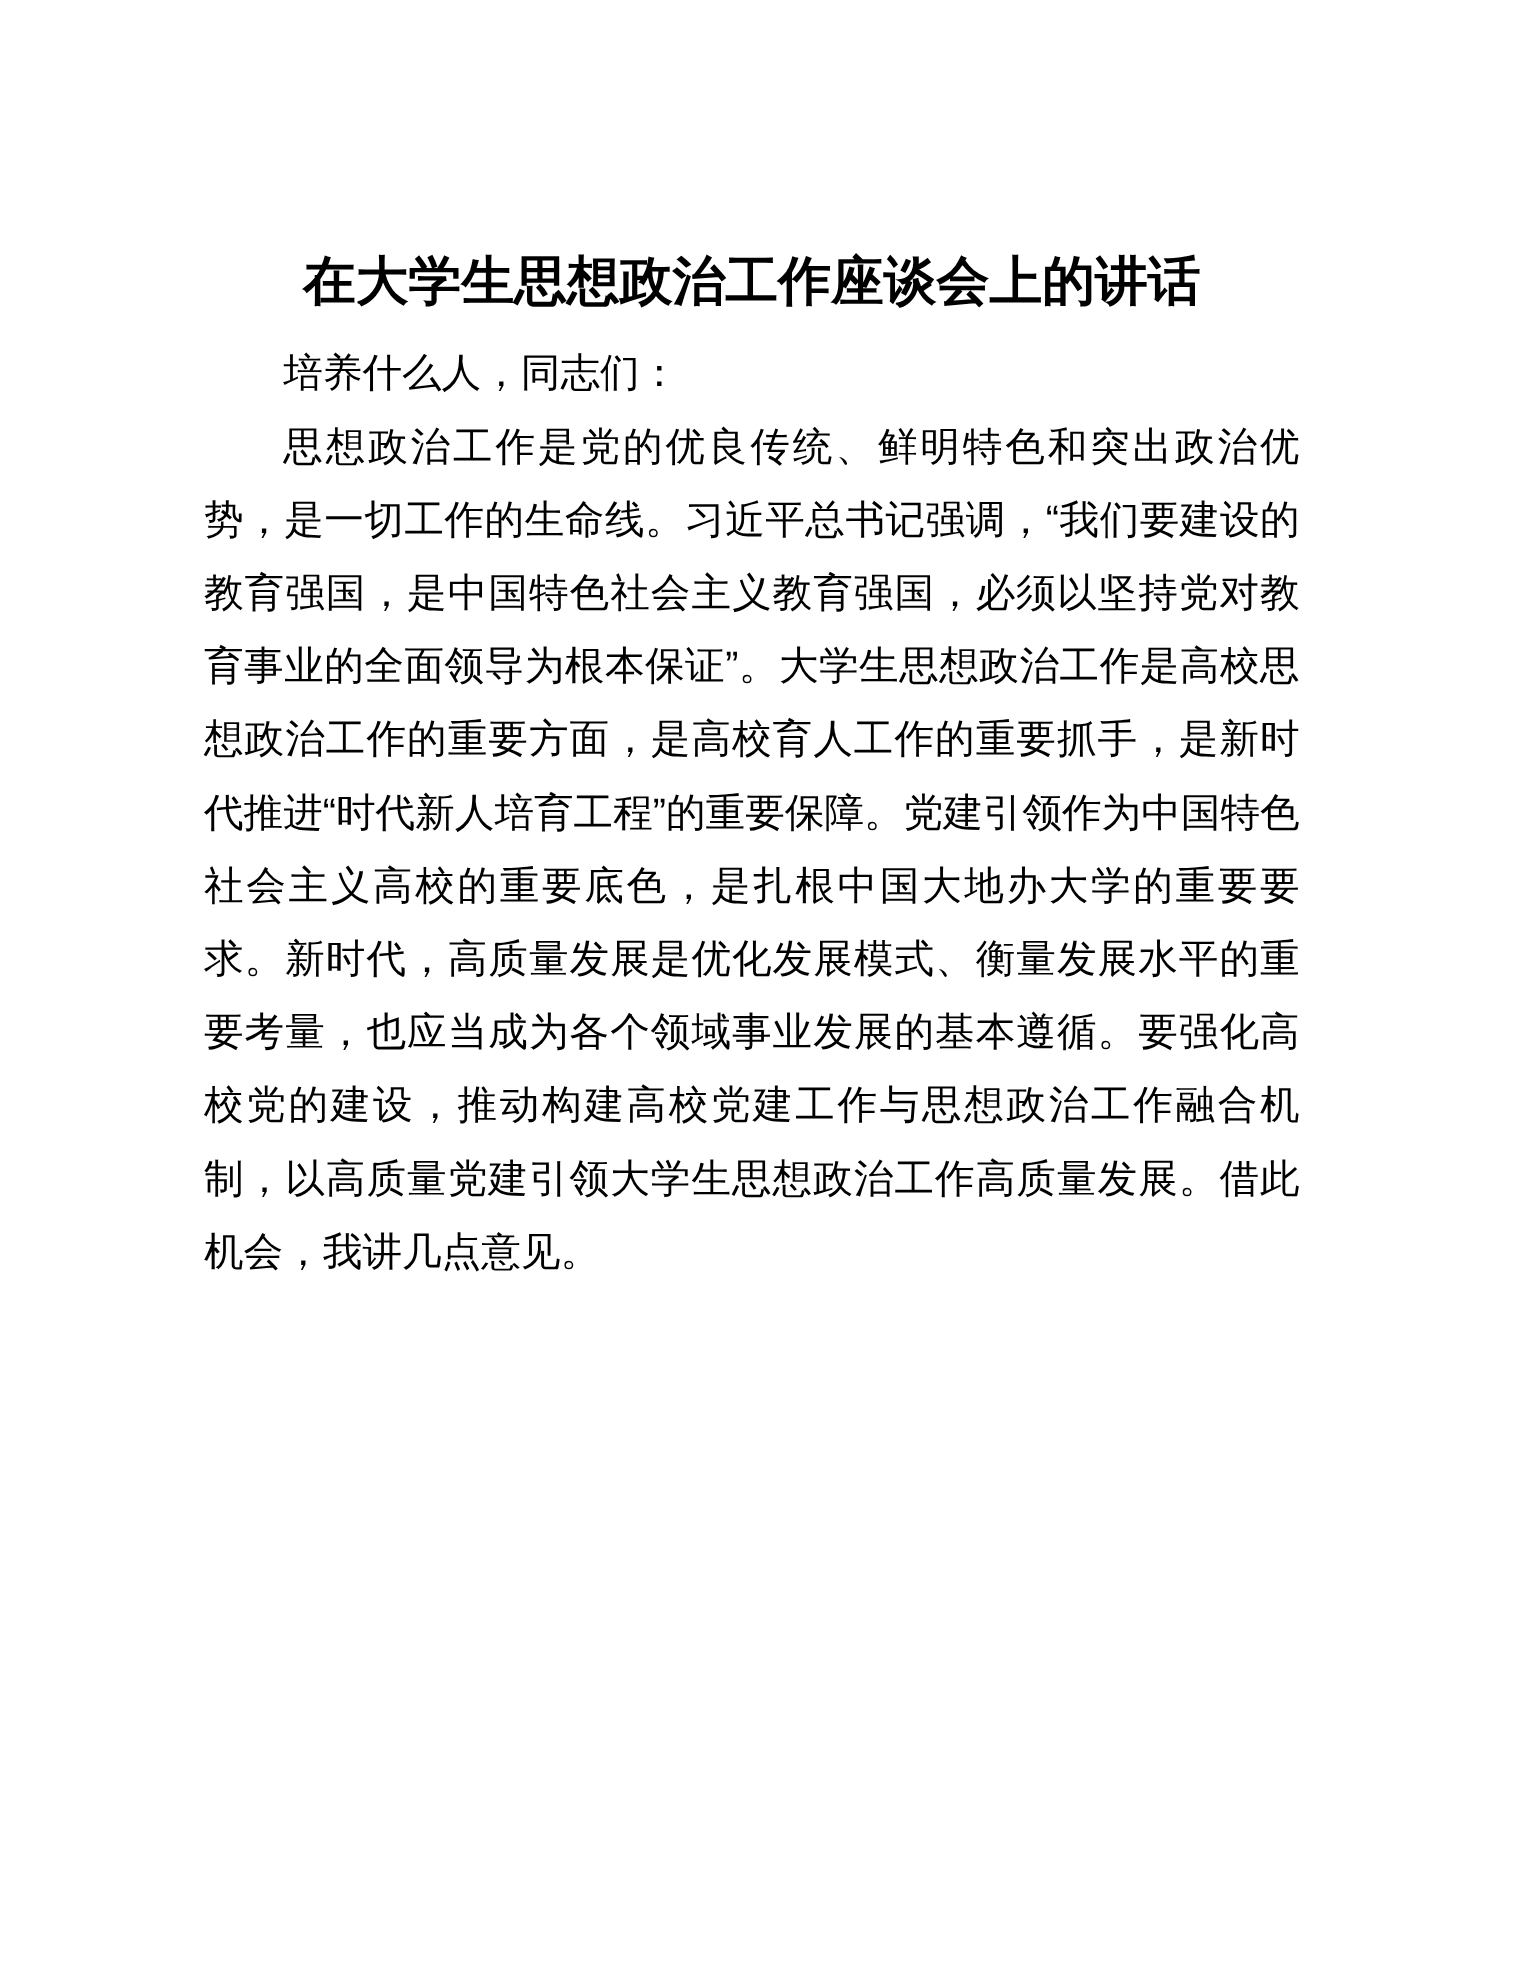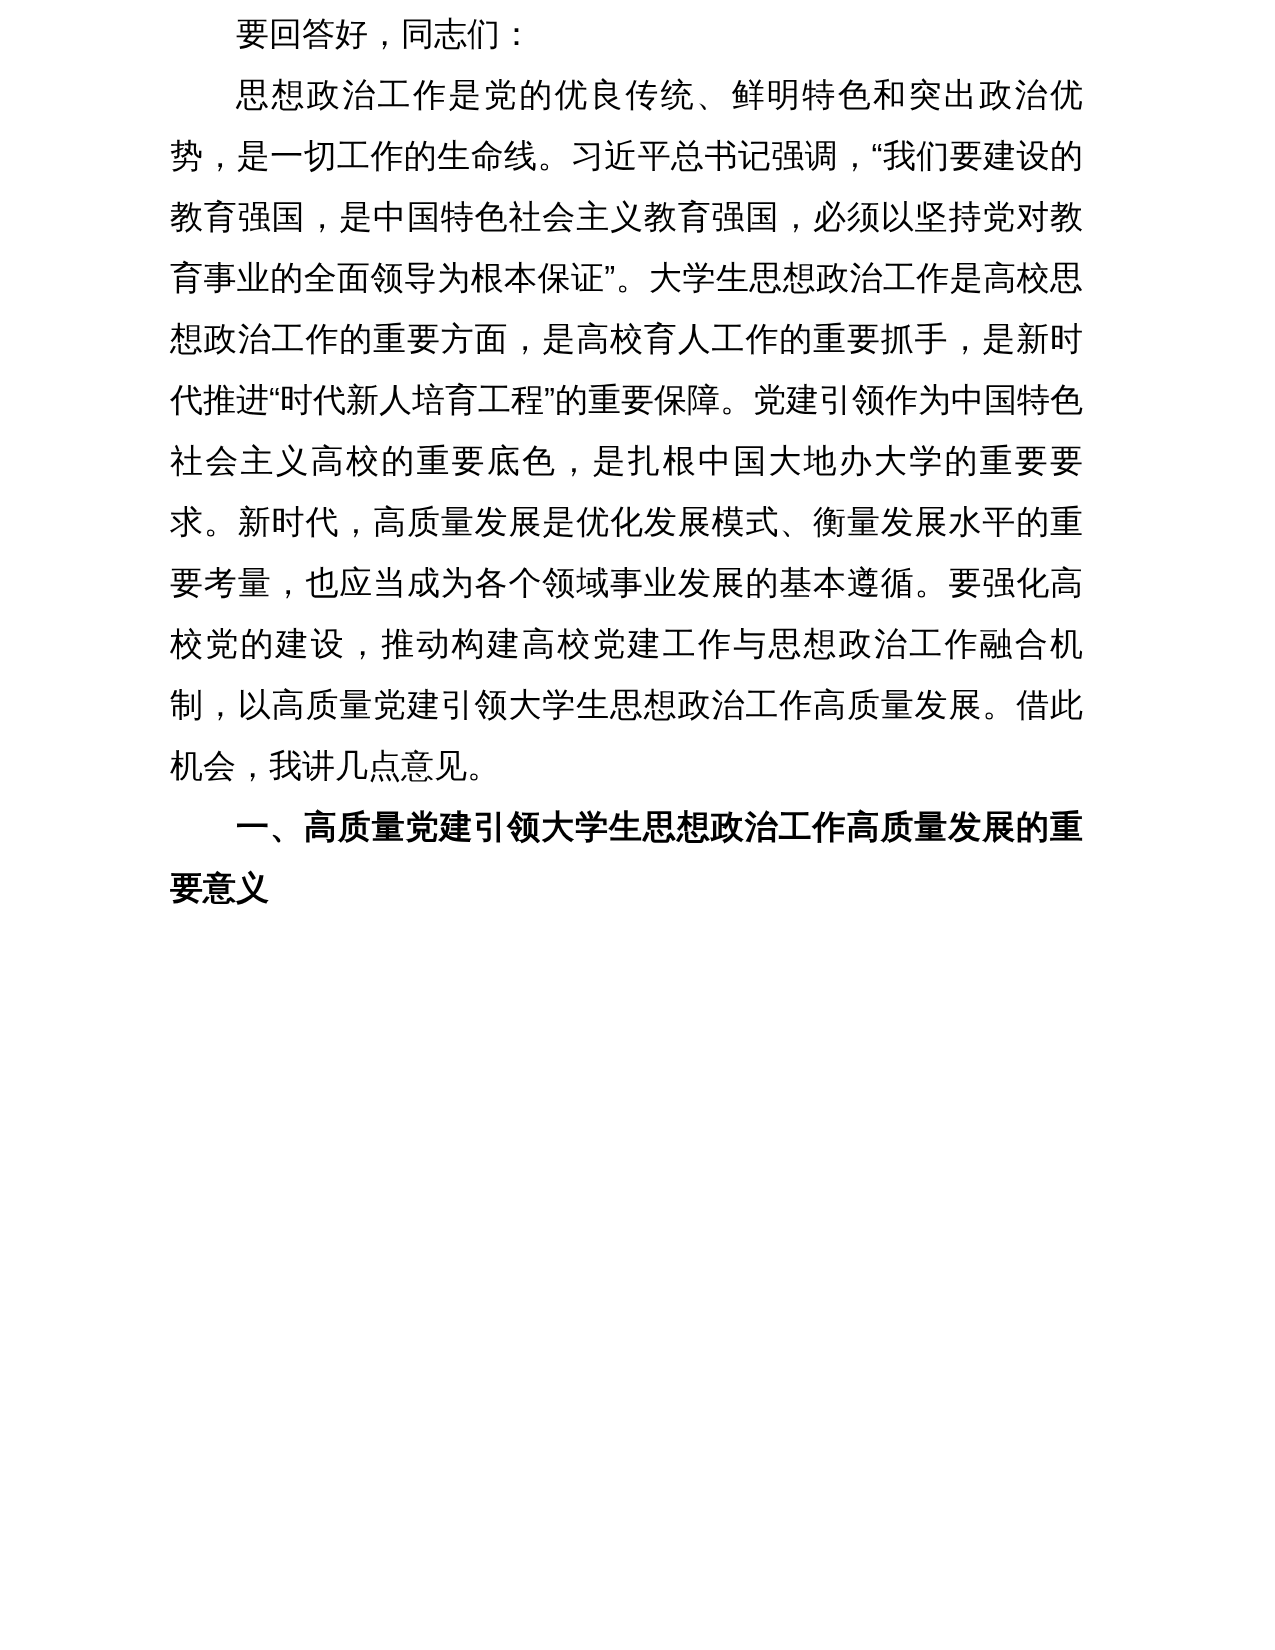--- a/index.html
+++ b/index.html
@@ -44,17 +44,17 @@
   }
   p.para.heading {
     font-weight: bold;
   }
 </style>
 </head>
 <body>
 
 <div class="page">
   <div class="content">
-    <p class="para first-body">要回答好，同志们：</p>
+    <h1 class="doc-title">在大学生思想政治工作座谈会上的讲话</h1>
+    <p class="para first-body">培养什么人，同志们：</p>
     <p class="para">思想政治工作是党的优良传统、鲜明特色和突出政治优势，是一切工作的生命线。习近平总书记强调，“我们要建设的教育强国，是中国特色社会主义教育强国，必须以坚持党对教育事业的全面领导为根本保证”。大学生思想政治工作是高校思想政治工作的重要方面，是高校育人工作的重要抓手，是新时代推进“时代新人培育工程”的重要保障。党建引领作为中国特色社会主义高校的重要底色，是扎根中国大地办大学的重要要求。新时代，高质量发展是优化发展模式、衡量发展水平的重要考量，也应当成为各个领域事业发展的基本遵循。要强化高校党的建设，推动构建高校党建工作与思想政治工作融合机制，以高质量党建引领大学生思想政治工作高质量发展。借此机会，我讲几点意见。</p>
-    <p class="para heading">一、高质量党建引领大学生思想政治工作高质量发展的重要意义</p>
   </div>
 </div>
 
 </body></html>

